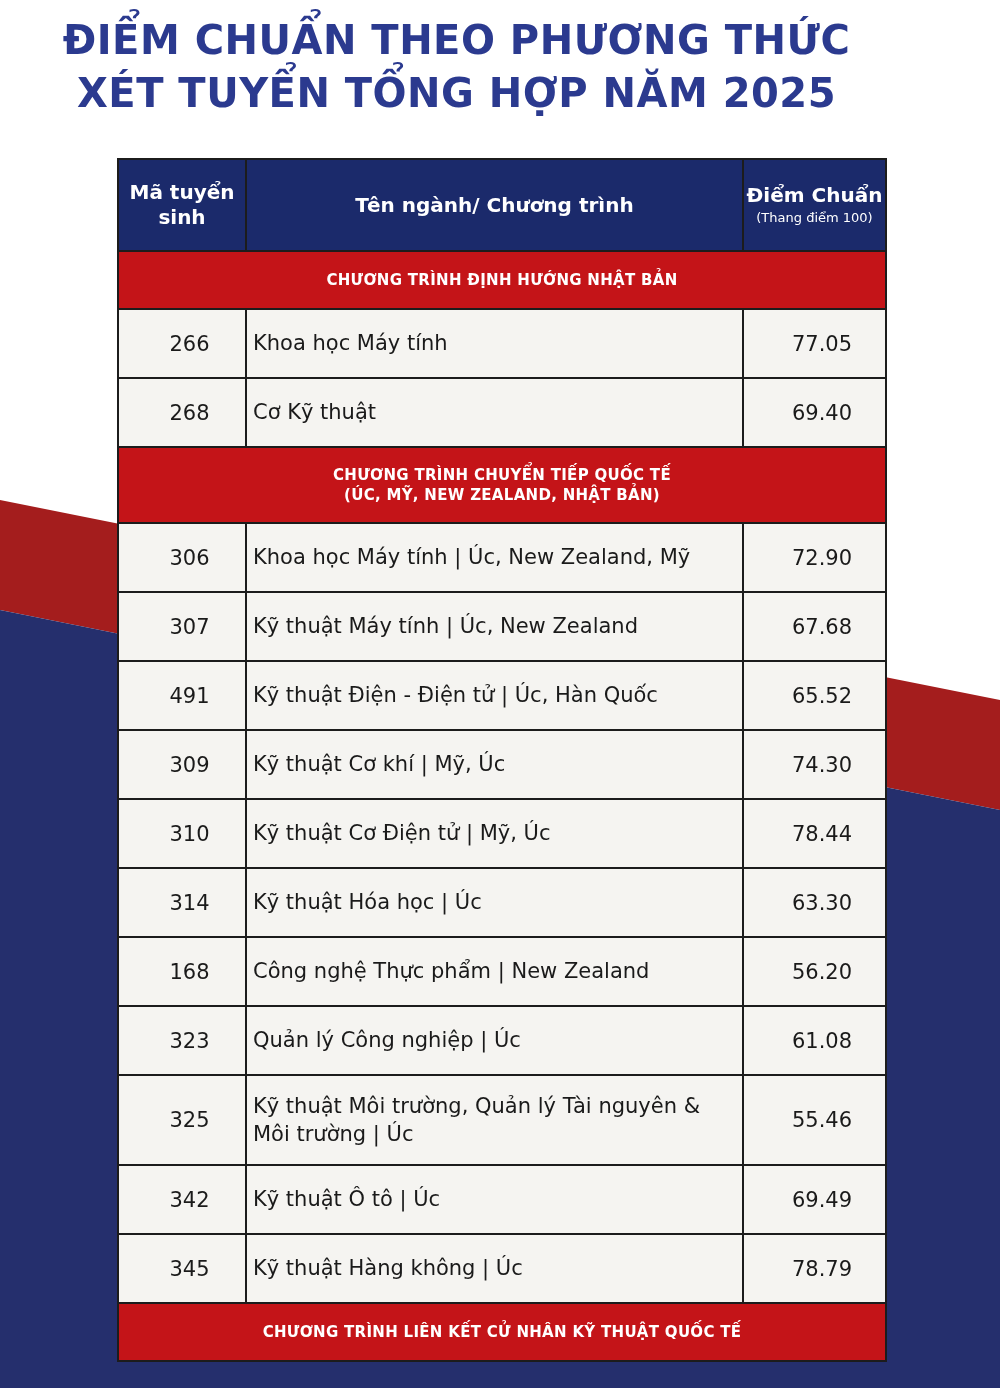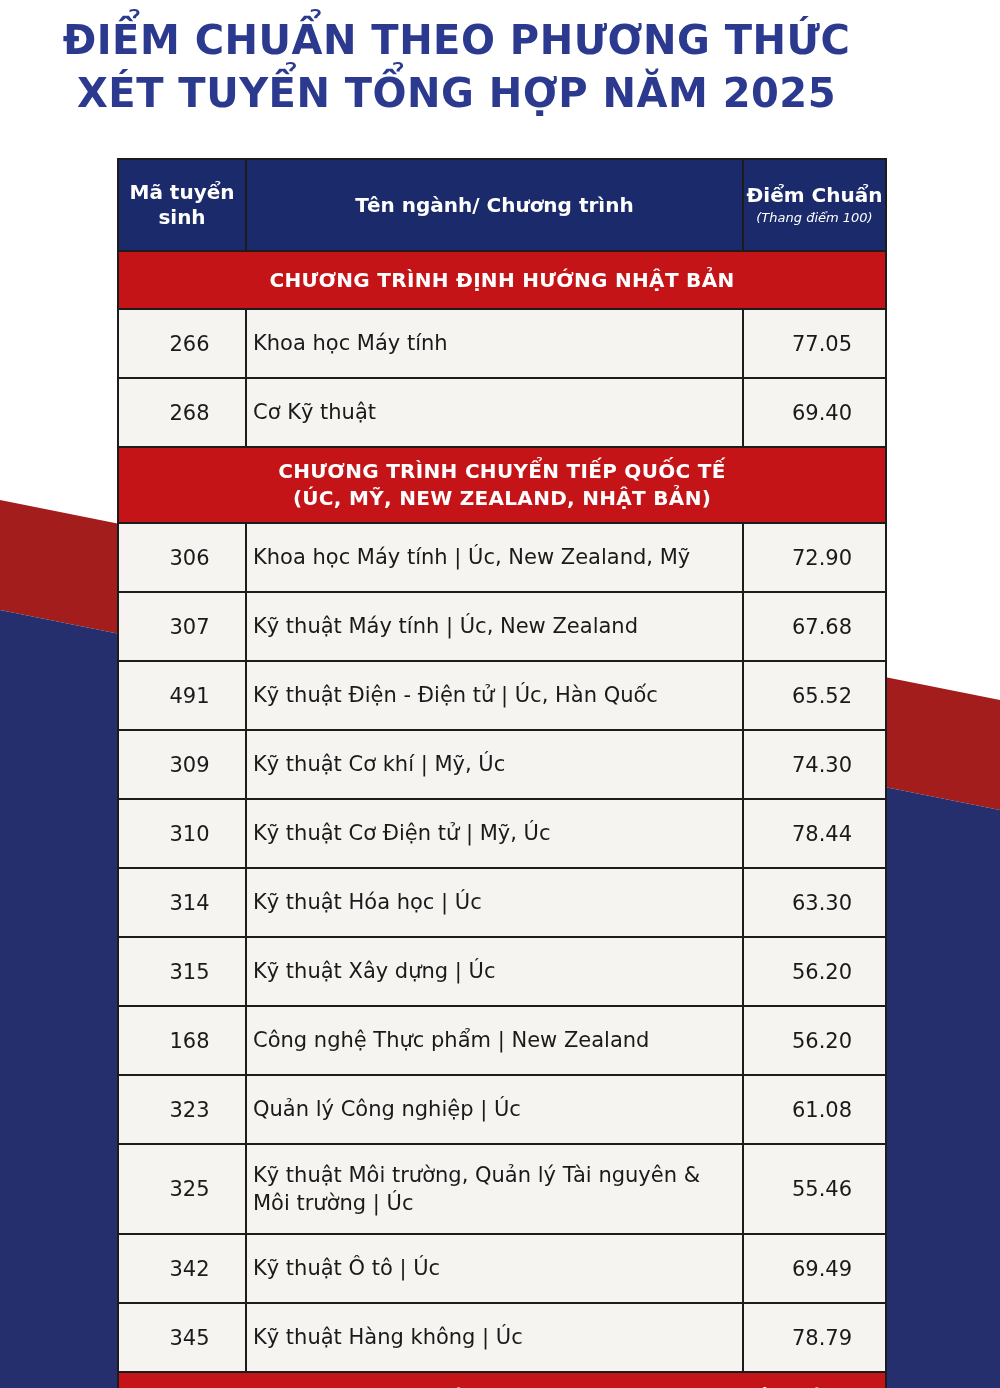--- a/index.html
+++ b/index.html
@@ -24,24 +24,24 @@
   
   .tbl-wrap{position:absolute;left:117px;top:158px;width:770px;}
   table{border-collapse:collapse;table-layout:fixed;width:770px;}
   col.c-code{width:128px;}
   col.c-score{width:143px;}
   th,td{border:2px solid #1c1c1c;vertical-align:middle;}
   thead th{
     background:var(--header-navy,#1b2a6b);color:#ffffff;
     font-size:20px;font-weight:bold;height:88px;text-align:center;line-height:1.25;
   }
-  .score-note{font-size:13px;font-style:italic;font-weight:normal;margin-top:2px;}
+  .score-note{font-size:13px;font-weight:normal;margin-top:2px;}
   tr.section td{
     background:var(--section-red,#c41418);color:#ffffff;text-align:center;
-    font-weight:bold;font-size:20px;line-height:1.35;height:54px;letter-spacing:.3px;
+    font-weight:bold;font-size:15px;line-height:1.35;height:54px;letter-spacing:.3px;
   }
   tr.section.two-line td{height:72px;margin-top:20px;}
   tr.row td{background:var(--row-bg,#f5f4f1);font-size:21px;height:55px;}
   tr.row.tall td{height:76px;}
   td.code,td.score{text-align:center;padding-left:16px;}
   td.name{text-align:left;padding:6px 12px 6px 6px;line-height:1.35;}
 </style>
 </head>
 <body style="--title-navy: #2b3a8f; --header-navy: #1b2a6b; --section-red: #c41418; --ribbon-red: #a41d1d; --ribbon-navy: #252f6d; --row-bg: #f5f4f1;">
 
@@ -132,27 +132,20 @@
           <td class="score">78.44</td>
         </tr>
         <tr class="row">
           <td class="code">314</td>
           <td class="name">
             <div>Kỹ thuật Hóa học | Úc</div>
           </td>
           <td class="score">63.30</td>
         </tr>
         <tr class="row">
-          <td class="code">315</td>
-          <td class="name">
-            <div>Kỹ thuật Xây dựng | Úc</div>
-          </td>
-          <td class="score">56.20</td>
-        </tr>
-        <tr class="row">
           <td class="code">168</td>
           <td class="name">
             <div>Công nghệ Thực phẩm | New Zealand</div>
           </td>
           <td class="score">56.20</td>
         </tr>
         <tr class="row">
           <td class="code">323</td>
           <td class="name">
             <div>Quản lý Công nghiệp | Úc</div>

